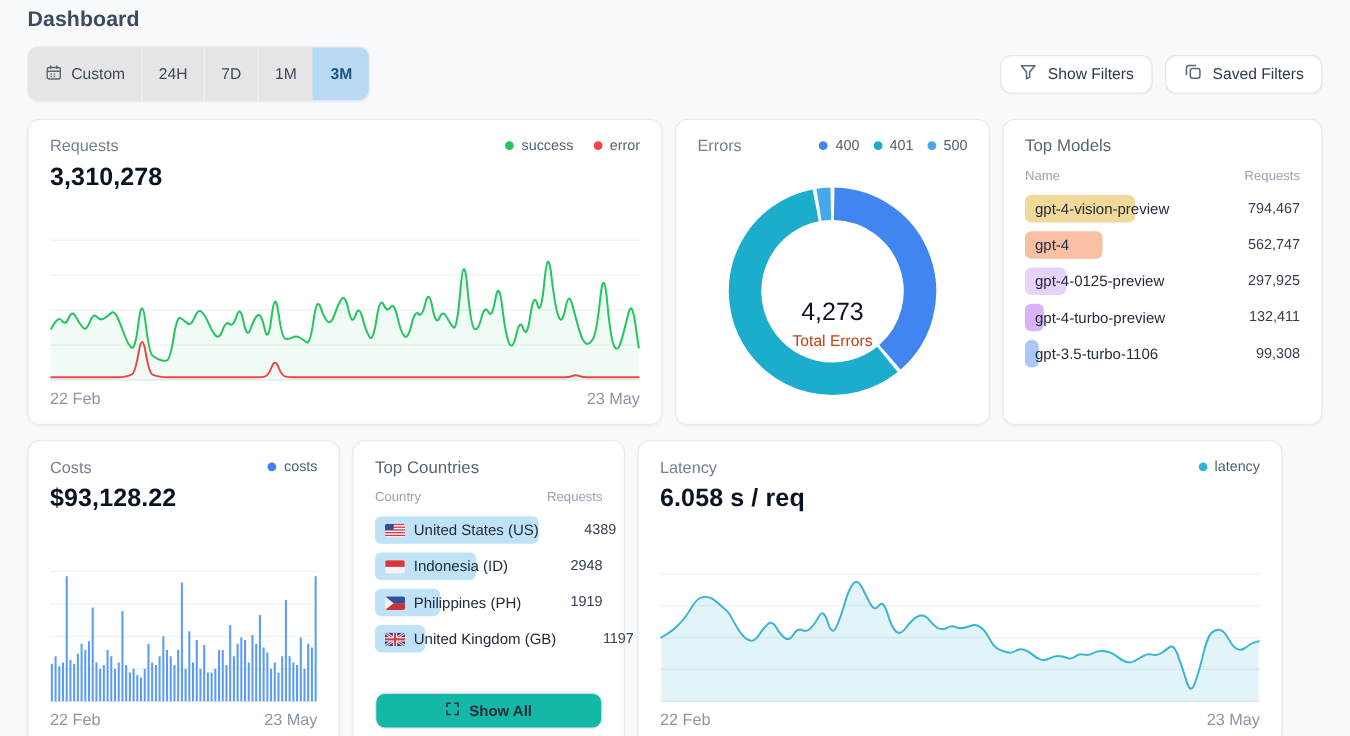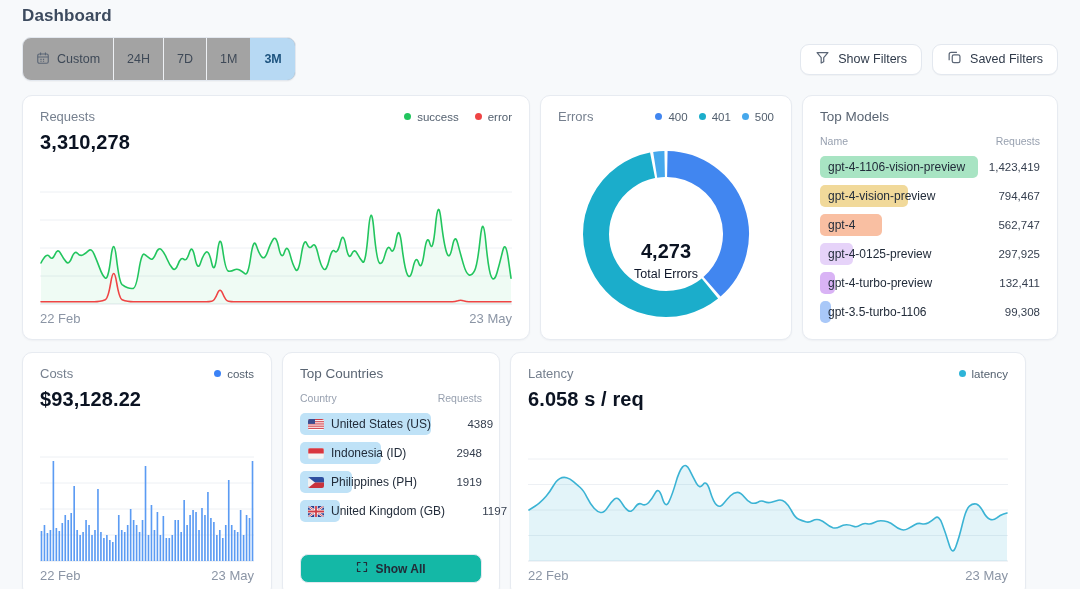--- a/index.html
+++ b/index.html
@@ -7,21 +7,21 @@
   body {
     font-family: "Liberation Sans", "DejaVu Sans", sans-serif;
     background:#f7f9fb;
     padding:4px 22px 0;
     color:#1f2937;
   }
   h1.page-title { font-size:17px; font-weight:700; color:#3c4a5e; margin:2px 0 11px; letter-spacing:.1px; }
 
   
   .toolbar { display:flex; justify-content:space-between; align-items:center; margin-bottom:14px; }
-  .seg { display:flex; align-items:stretch; background:#a3a3a3; border:1px solid #e3e8ef; border-radius:9px; overflow:hidden; height:44px; box-shadow:0 1px 1px rgba(15,23,42,.03); }
+  .seg { display:flex; align-items:stretch; background:#e5e5e5; border:1px solid #e3e8ef; border-radius:9px; overflow:hidden; height:44px; box-shadow:0 1px 1px rgba(15,23,42,.03); }
   .seg-item { display:flex; align-items:center; gap:7px; padding:0 13px; font-size:12.5px; color:#3e4957; background:transparent; border:none; border-left:1px solid #eef1f5; cursor:pointer; font-family:inherit; }
   .seg-item:first-child { border-left:none; }
   .seg-item.active { background:#b7d9f3; color:#1d547f; font-weight:700; border-left-color:transparent; }
   .toolbar-right { display:flex; gap:10px; }
   .tb-btn { display:inline-flex; align-items:center; gap:8px; height:31px; padding:0 14px; background:#fff; border:1px solid #e3e8ef; border-radius:9px; font-size:12.5px; color:#2f3a4a; cursor:pointer; font-family:inherit; box-shadow:0 1px 1px rgba(15,23,42,.03); }
 
   
   .row { display:flex; gap:10px; }
   .row2 { margin-top:12px; }
   .card { background:#fff; border:1px solid #e7ebf1; border-radius:10px; padding:13px 17px 13px; height:245px; display:flex; flex-direction:column; box-shadow:0 1px 2px rgba(15,23,42,.04); }
@@ -36,22 +36,22 @@
   .legend-dot { width:7px; height:7px; border-radius:50%; flex:none; }
   .big-value { font-size:20px; font-weight:700; color:#0b1322; margin-top:7px; letter-spacing:.1px; }
 
   .chart-block { margin-top:auto; }
   svg.chart { display:block; width:100%; }
   .axis { display:flex; justify-content:space-between; font-size:13px; color:#8b95a5; margin-top:5px; }
 
   
   .donut-wrap { position:relative; width:176px; margin:12px auto 0; }
   .donut-center { position:absolute; inset:0; display:flex; flex-direction:column; align-items:center; justify-content:center; }
-  .donut-value { font-size:20px; font-weight:700; color:#0b1322;margin-top:48px; }
-  .donut-label { font-size:12.5px; color:#0f172a; margin-top:4px; }
+  .donut-value { font-size:20px; font-weight:400; color:#0b1322;margin-top:48px; }
+  .donut-label { font-size:12.5px; color:#c2410c; margin-top:4px; }
 
   
   .tbl-head { display:flex; justify-content:space-between; font-size:10.5px; color:#98a1b0; margin:11px 0 9px; }
   .rrow { display:flex; align-items:center; gap:10px; margin-bottom:7px; }
   .rbar-wrap { flex:1; position:relative; height:22px; }
   .rbar { position:absolute; left:0; top:0; bottom:0; border-radius:5px; }
   .rlabel { position:relative; font-size:12px; color:#222c3a; line-height:22px; padding-left:8px; white-space:nowrap; display:flex; align-items:center; gap:7px; }
   .rval { font-size:11.5px; color:#343e4e; min-width:52px; text-align:right; flex:none; }
   .flag { display:inline-block; border-radius:2px; overflow:hidden; flex:none; line-height:0; }
   .showall { margin-top:auto; display:flex; align-items:center; justify-content:center; gap:7px; height:29px; border:1px solid #e3e8ef; border-radius:8px; background:#14b8a6; font-size:12px; font-weight:700; color:#222b38; cursor:pointer; font-family:inherit; }
@@ -171,29 +171,20 @@
     </div>
   </section>
 
   <section class="card w-models">
     <span class="card-title-strong">Top Models</span>
     <div class="tbl-head">
       <span>Name</span>
       <span>Requests</span>
     </div>
     <div id="model-rows">
-        <div class="rrow">
-          <div class="rbar-wrap">
-            <div class="rbar" style="width: 100%; background: rgb(168, 228, 195);"></div>
-            <div class="rlabel">
-              <span>gpt-4-1106-vision-preview</span>
-            </div>
-          </div>
-          <div class="rval">1,423,419</div>
-        </div>
         <div class="rrow">
           <div class="rbar-wrap">
             <div class="rbar" style="width: 55.8%; background: rgb(241, 217, 154);"></div>
             <div class="rlabel">
               <span>gpt-4-vision-preview</span>
             </div>
           </div>
           <div class="rval">794,467</div>
         </div>
         <div class="rrow">

